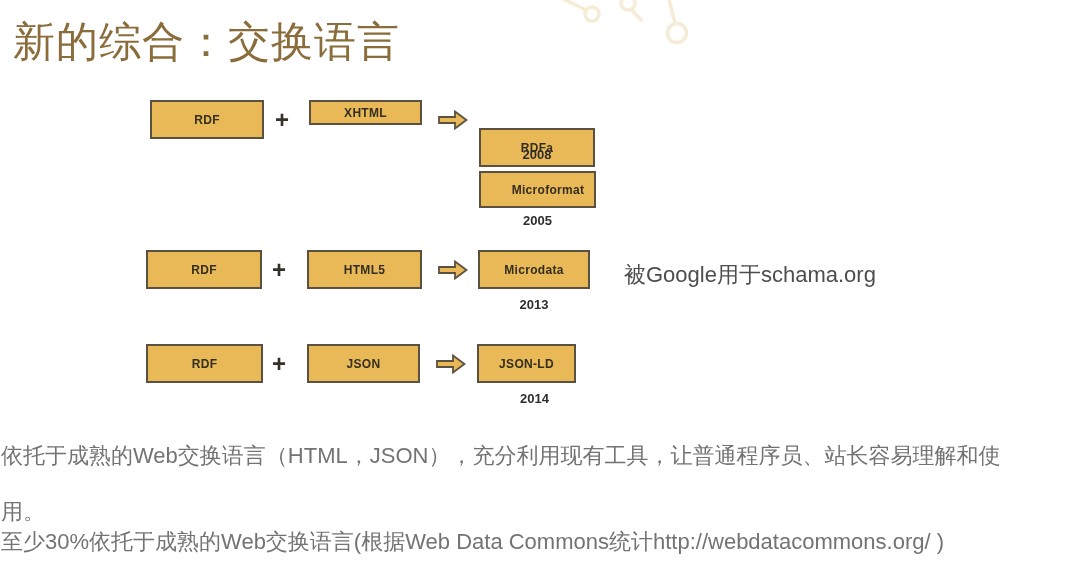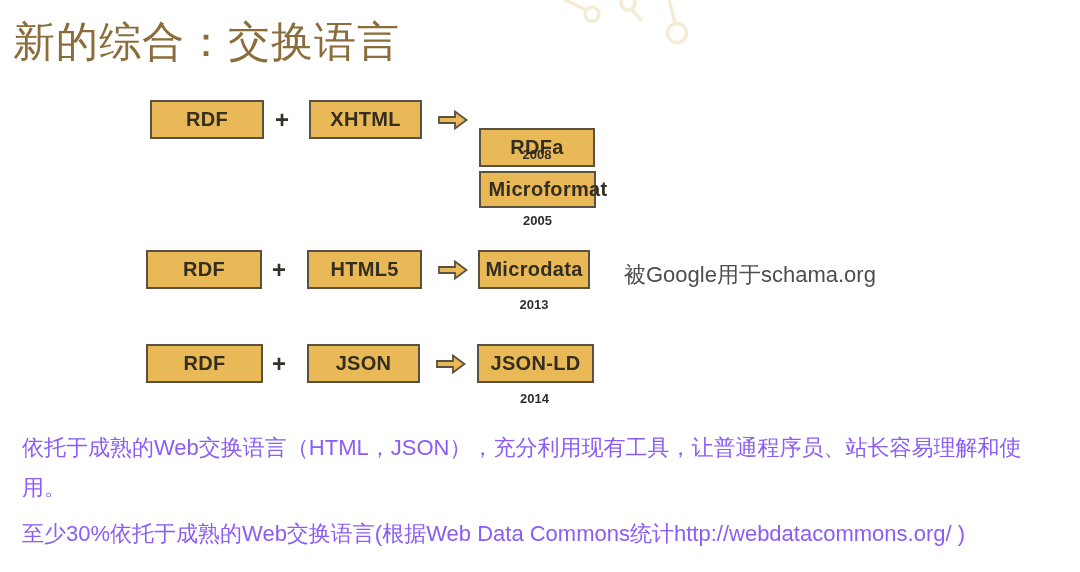--- a/index.html
+++ b/index.html
@@ -11,67 +11,67 @@
   .title{
     position:absolute;left:13px;top:14px;
     font-size:42px;font-weight:500;color:#8a6d3b;letter-spacing:1px;
     white-space:nowrap;
   }
   .ornament{position:absolute;left:545px;top:0;width:170px;height:58px;pointer-events:none;}
   .box{
     position:absolute;box-sizing:border-box;
     background:#e9b958;border:2px solid #5a5140;
     display:flex;align-items:center;justify-content:center;
-    font-weight:bold;font-size:20px;color:#332e1f;
+    font-weight:bold;font-size:12px;color:#332e1f;
     letter-spacing:0.3px;
   }
   .plus{
     position:absolute;width:22px;text-align:center;
     font-size:24px;font-weight:bold;color:#35312a;line-height:26px;
   }
   .arrow{position:absolute;width:30px;height:20px;}
   .year{
     position:absolute;text-align:center;
     font-size:13px;font-weight:600;color:#2e2e2e;
   }
   .note{
     position:absolute;left:624px;top:260px;
     font-size:22px;color:#4d4d4d;white-space:nowrap;
   }
   .para{
-    position:absolute;left:22px;
-    font-size:22px;color:#8b5cf6;line-height:40px;
+    position:absolute;left:1px;
+    font-size:22px;color:#737373;line-height:56px;
   }
   #para1{top:428px;width:1000px;}
   #para2{top:514px;width:1060px;}
 
   
   #r1-in1{left:150px;top:100px;width:114px;height:39px;}
   #r1-plus{left:271px;top:107px;}
-  #r1-in2{left:309px;top:100px;width:113px;height:39px;}
+  #r1-in2{left:309px;top:100px;width:113px;height:25px;}
   #r1-arrow{left:438px;top:110px;}
   #r1-out{left:479px;top:100px;width:116px;height:39px;margin-top:28px;}
   #r1-year{left:479px;top:147px;width:116px;}
   #r1-extra{left:479px;top:171px;width:117px;height:37px;padding-left:21px;}
   #r1-extra-year{left:479px;top:213px;width:117px;}
 
   
   #r2-in1{left:146px;top:250px;width:116px;height:39px;}
   #r2-plus{left:268px;top:257px;}
   #r2-in2{left:307px;top:250px;width:115px;height:39px;}
   #r2-arrow{left:438px;top:260px;}
   #r2-out{left:478px;top:250px;width:112px;height:39px;}
   #r2-year{left:478px;top:297px;width:112px;}
 
   
   #r3-in1{left:146px;top:344px;width:117px;height:39px;}
   #r3-plus{left:268px;top:351px;}
   #r3-in2{left:307px;top:344px;width:113px;height:39px;}
   #r3-arrow{left:436px;top:354px;}
-  #r3-out{left:477px;top:344px;width:117px;height:39px;}
+  #r3-out{left:477px;top:344px;width:99px;height:39px;}
   #r3-year{left:477px;top:391px;width:115px;}
 </style>
 </head>
 <body>
 
 <svg class="ornament" viewBox="0 0 170 58" fill="none">
   <g stroke="#f5ecd6" stroke-width="3.5" fill="none">
     <line x1="8" y1="-6" x2="41" y2="10"></line>
     <circle cx="47" cy="14" r="7"></circle>
     <circle cx="83" cy="3" r="7"></circle>

